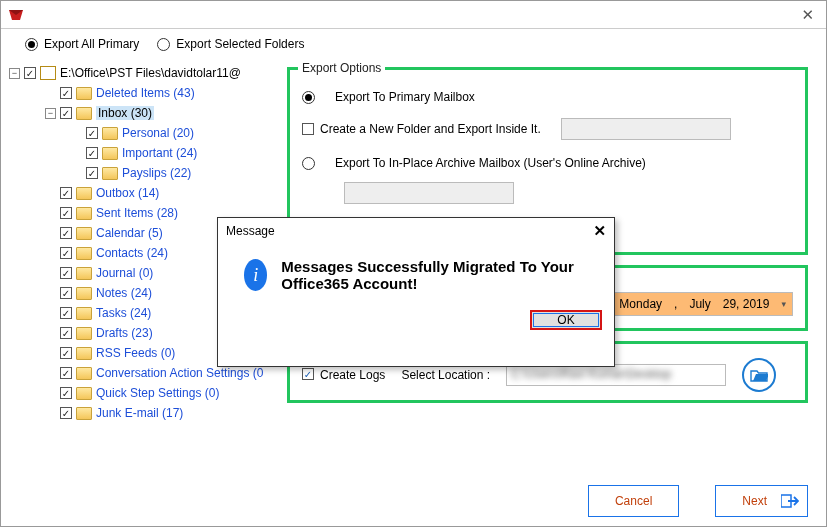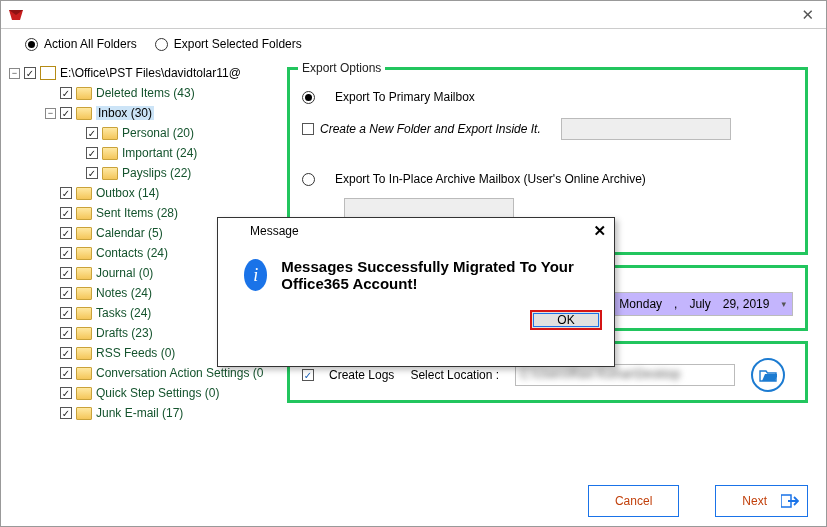--- a/index.html
+++ b/index.html
@@ -21,45 +21,45 @@
   .tree-row { display:flex; align-items:center; gap:4px; padding-left:0; height:20px; }
   .tree-row.l0 { padding-left:4px; }
   .tree-row.l1 { padding-left:40px; }
   .tree-row.l2 { padding-left:66px; }
   .toggle { width:11px; height:11px; border:1px solid #888; display:flex; align-items:center; justify-content:center; font-size:9px; line-height:1; color:#444; background:#fff; }
   .toggle.blank { border:0; }
   .chk { width:12px; height:12px; border:1px solid #555; display:flex; align-items:center; justify-content:center; background:#fff; }
   .chk::after { content:"✓"; font-size:10px; color:#222; }
   .folder-icon { width:16px; height:13px; background:linear-gradient(#ffe9a3,#f4c65a); border:1px solid #c9a23a; border-radius:1px; }
   .store-icon { width:16px; height:14px; background:#fff; border:1px solid #b58b15; }
-  .tree-row .label { color:#14532d; white-space:nowrap; }
+  .tree-row .label { color:#1d4ed8; white-space:nowrap; }
   .tree-row .label.selected { background:#cce4f7; color:#000; padding:0 2px; }
   .tree-row .exp-path { color:#000; }
 
   .group { border:3px solid #22c55e; margin:4px 0 10px 0; padding:18px 12px 14px 12px; position:relative; }
   .group .title { position:absolute; top:-9px; left:8px; background:#fff; padding:0 4px; color:#222; }
 
   .chkbox { width:12px; height:12px; border:1px solid #555; display:inline-flex; align-items:center; justify-content:center; margin-right:6px; background:#fff; }
   .chkbox.on::after { content:"✓"; font-size:10px; color:#1a5fb4; }
 
   .txt-input { display:inline-block; background:#eee; border:1px solid #bbb; height:22px; vertical-align:middle; }
-  .date-sel { display:inline-flex; align-items:center; background:#c4b5fd; border:1px solid #bbb; height:24px; padding:0 6px; gap:12px; }
+  .date-sel { display:inline-flex; align-items:center; background:#fdba74; border:1px solid #bbb; height:24px; padding:0 6px; gap:12px; }
   .date-sel .caret { font-size:9px; color:#555; }
 
   .adv-row { display:flex; align-items:center; gap:16px; }
   .loc-input { flex:0 0 220px; height:22px; border:1px solid #bbb; background:#fff; filter: blur(0); }
   .loc-input .blur { filter: blur(3px); color:#555; padding:2px 4px; display:block; }
   .circle-btn { width:34px; height:34px; border:2px solid #1c7bd1; border-radius:50%; display:flex; align-items:center; justify-content:center; }
 
   .footer { position:absolute; bottom:0; left:0; right:0; height:50px; display:flex; align-items:center; justify-content:flex-end; gap:36px; padding-right:18px; }
   .btn { height:32px; border:1px solid #1a73e8; color:#c2410c; background:#fff; display:flex; align-items:center; justify-content:center; font-size:14px; padding:0 26px; }
   .btn.next { gap:14px; padding-right:8px; }
 
   .dialog { position:absolute; left:216px; top:216px; width:398px; height:150px; border:1px solid #333; background:#fff; box-shadow:3px 3px 6px rgba(0,0,0,.25); z-index:50; }
-  .dialog .bar { height:26px; display:flex; align-items:center; padding:0 8px; font-size:12px;margin-left:24px; }
+  .dialog .bar { height:26px; display:flex; align-items:center; padding:0 8px; font-size:12px; }
   .dialog .bar .x { margin-left:auto; font-size:15px; font-weight:bold; cursor:default; }
   .dialog .content { display:flex; align-items:center; gap:14px; padding:14px 18px 8px 26px; }
   .info-icon { width:32px; height:32px; border-radius:50%; background:#1a73e8; color:#fff; display:flex; align-items:center; justify-content:center; font-size:18px; font-family: Georgia, serif; font-style:italic; }
   .dialog .btn-row { display:flex; justify-content:flex-end; padding:10px 12px 10px 0; }
   .ok-btn { width:72px; height:20px; border:2px solid #d41414; outline:1px solid #1a73e8; outline-offset:-4px; background:#e1e1e1; display:flex; align-items:center; justify-content:center; }
   
   .row-opt { display:flex; align-items:center; gap:20px; margin:6px 0; }
   .opt-radio { width:13px; height:13px; border:1px solid #333; border-radius:50%; display:flex; align-items:center; justify-content:center; }
   .opt-radio.checked::after { content:""; width:7px; height:7px; background:#000; border-radius:50%; }
 </style>
@@ -74,21 +74,21 @@
           <polygon points="2,4 16,4 13,14 5,14" fill="#c81e1e"></polygon>
           <polygon points="2,4 9,9 16,4" fill="#8e1212"></polygon>
         </svg>
     </span>
     <span class="close">✕</span>
   </div>
 
   <div class="toolbar">
     <div class="radio">
       <span class="dot fill"></span>
-      <span>Action All Folders</span>
+      <span>Export All Primary</span>
     </div>
     <div class="radio">
       <span class="dot"></span>
       <span>Export Selected Folders</span>
     </div>
   </div>
 
   <div class="body">
 
     <div class="tree">
@@ -207,29 +207,29 @@
     <div class="right">
 
       <div class="group" style="height:188px;">
         <span class="title">Export Options</span>
 
         <div class="row-opt" style="margin-top:2px;">
           <span class="opt-radio checked"></span>
           <span>Export To Primary Mailbox</span>
         </div>
 
-        <div class="row-opt" style="margin-top:14px; gap:12px;font-style:italic;">
+        <div class="row-opt" style="margin-top:14px; gap:12px;">
           <span style="display:inline-flex; align-items:center;">
             <span class="chkbox"></span>
             <span>Create a New Folder and Export Inside It.</span>
           </span>
           <span class="txt-input" style="width:170px; margin-left:8px;"></span>
         </div>
 
-        <div class="row-opt" style="margin-top:32px;text-align:center;">
+        <div class="row-opt" style="margin-top:16px;text-align:center;">
           <span class="opt-radio"></span>
           <span>Export To In-Place Archive Mailbox (User's Online Archive)</span>
         </div>
 
         <div class="row-opt" style="margin-top:12px;">
           <span style="width:22px;"></span>
           <span class="txt-input" style="width:170px;"></span>
         </div>
       </div>
 
@@ -241,21 +241,21 @@
             <span>July</span>
             <span>29, 2019</span>
             <span class="caret">▾</span>
           </div>
         </div>
       </div>
 
       <div class="group" style="height:62px; padding-top:14px;">
         <span class="title">Advance Options</span>
         <div class="adv-row">
-          <span style="display:inline-flex; align-items:center;gap:9px;">
+          <span style="display:inline-flex; align-items:flex-start;">
             <span class="chkbox on"></span>
             <span>Create Logs</span>
           </span>
           <span>Select Location :</span>
           <span class="loc-input">
             <span class="blur">C:\Users\Ravi Kumar\Desktop</span>
           </span>
           <span class="circle-btn">
             <svg width="18" height="14" viewBox="0 0 18 14">
               <path d="M1 3 h6 l1.5 2 H17 v8 H1 Z" fill="none" stroke="#1c7bd1" stroke-width="1.4"></path>

